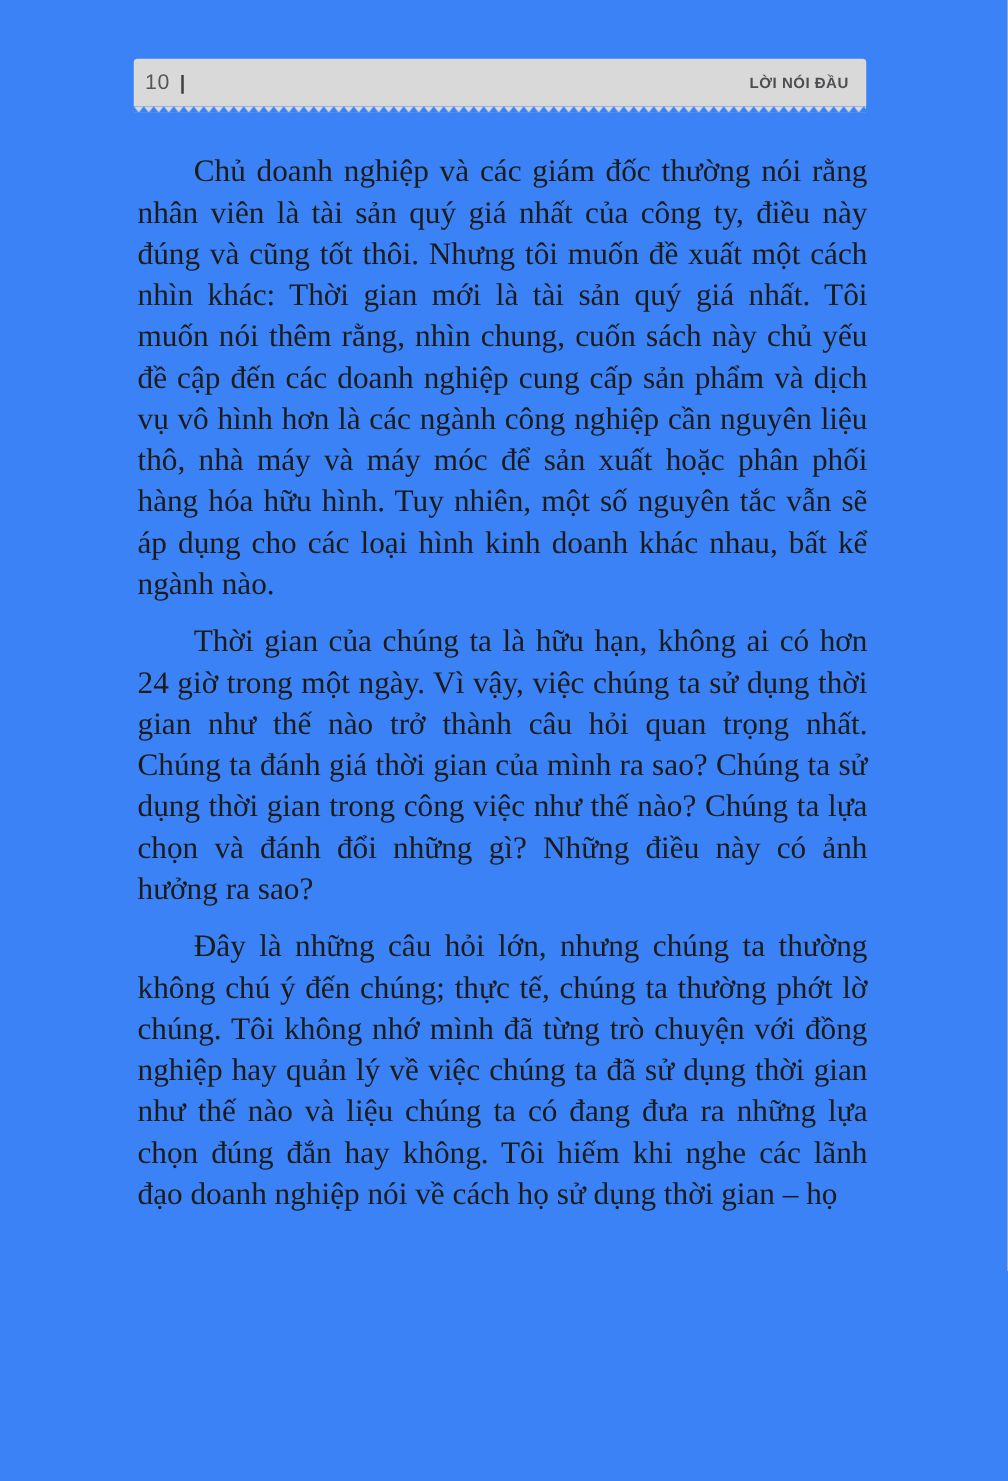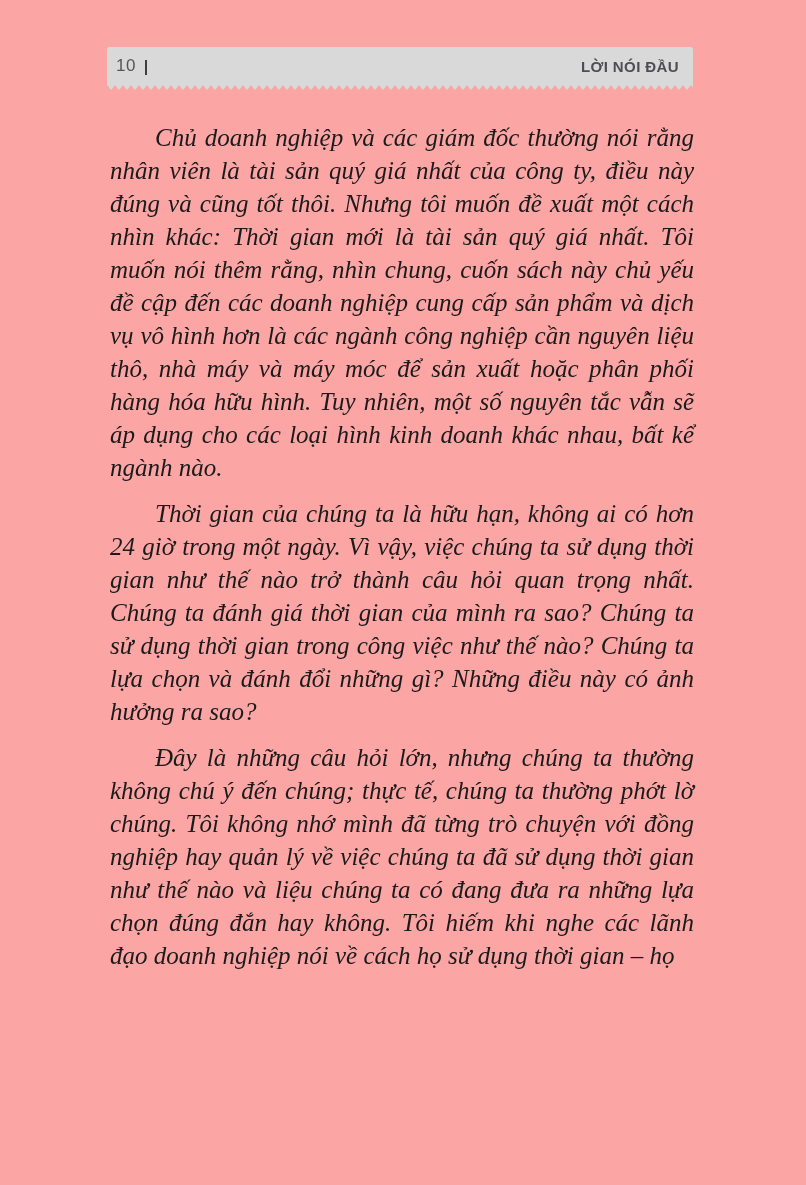--- a/index.html
+++ b/index.html
@@ -4,21 +4,21 @@
 <style>
   * { margin: 0; padding: 0; box-sizing: border-box; }
   html, body { background: #ffffff; }
   body {
     width: 806px;
     height: 1185px;
     position: relative;
     font-family: "Liberation Serif", "DejaVu Serif", serif;
     overflow: hidden;
   }
-  .page { position: absolute; inset: 0; background: #fca5a5; }
+  .page { position: absolute; inset: 0; background: #3b82f6; }
 
   
   .band {
     position: absolute;
     left: 107px; top: 47px;
     width: 586px; height: 38px;
     background: #d9d9d9;
     border-radius: 3px 3px 0 0;
     display: flex;
     align-items: center;
@@ -33,21 +33,21 @@
     letter-spacing: 0.5px;
   }
   .header-divider {
     display: inline-block;
     width: 2px; height: 15px;
     background: #3f3f41;
     margin-left: 9px;
     margin-top: 2px;
   }
   .running-head {
-    font-size: 15px;
+    font-size: 12px;
     font-weight: bold;
     color: #4e4e52;
     letter-spacing: 0.4px;
   }
   .zigzag {
     position: absolute;
     left: 107px; top: 85px;
     width: 586px; height: 5px;
     display: block;
   }
@@ -67,21 +67,20 @@
     white-space: nowrap;
     margin-bottom: 40px;
   }
   .body-paragraph {
     font-size: 25px;
     line-height: 33px;
     color: #1b1b1b;
     text-align: justify;
     text-indent: 45px;
     margin-bottom: 13px;
-    font-style: italic;
   }
   .body-paragraph:last-child { margin-bottom: 0; }
 </style>
 </head>
 <body>
 
 <div class="page">
 
   <header class="band">
     <span class="band-left">

